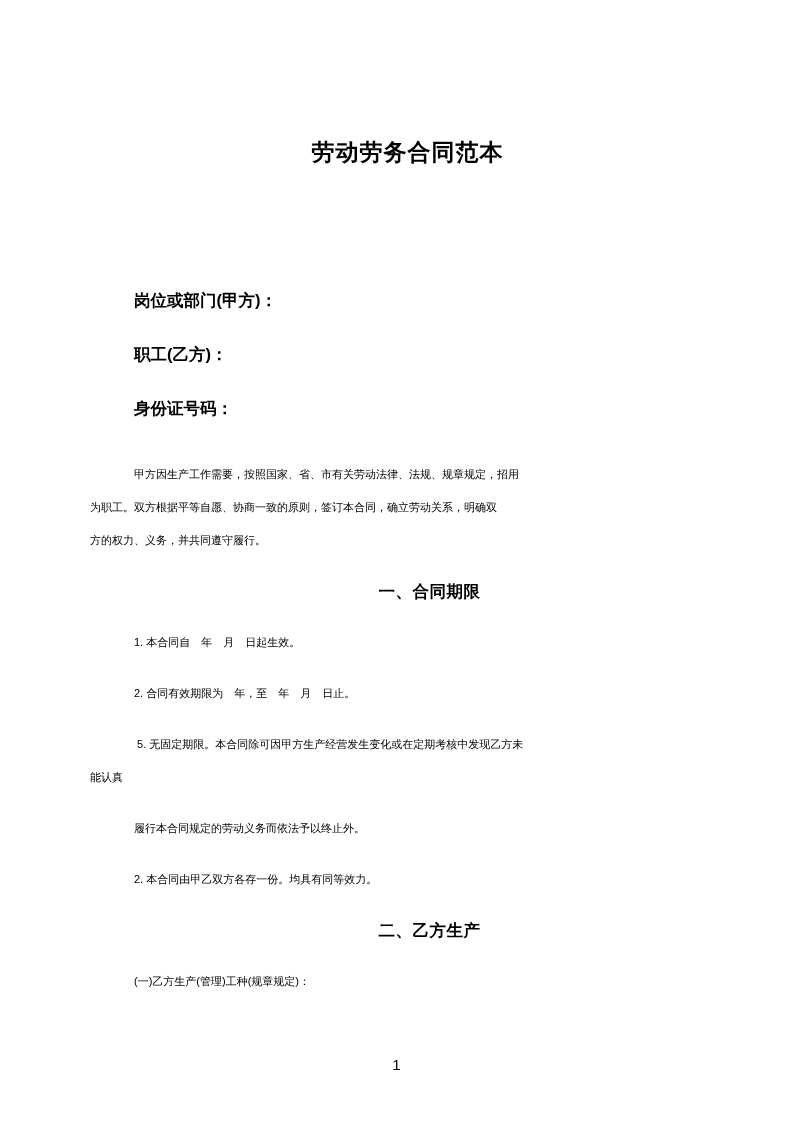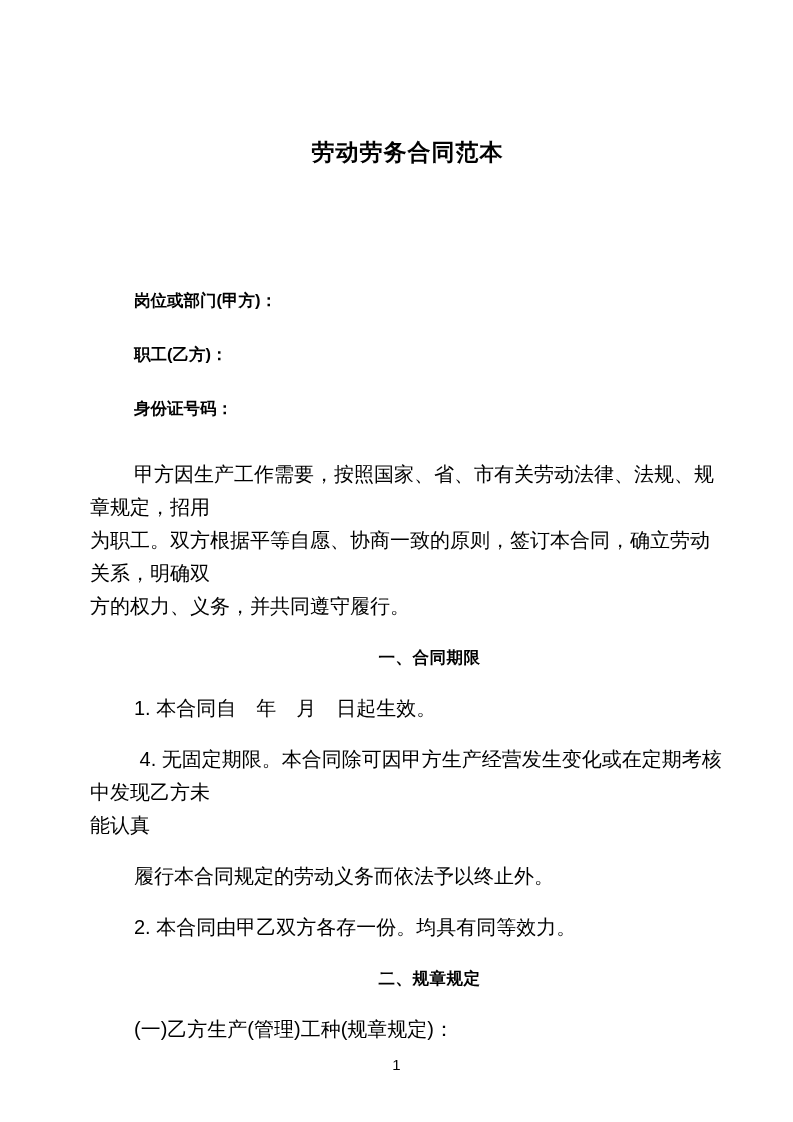--- a/index.html
+++ b/index.html
@@ -34,21 +34,21 @@
   .fields { margin-top: 115px; }
   .field {
     font-size: 16.5px;
     font-weight: 700;
     line-height: 33px;
     text-indent: 44px;
     margin-bottom: 21px;
   }
   .field:last-child { margin-bottom: 33px; }
   .para {
-    font-size: 20px;
+    font-size: 11px;
     font-weight: 400;
     line-height: 33px;
     text-indent: 44px;
     white-space: pre-wrap;
     margin-bottom: 18px;
   }
   .heading {
     font-size: 16.5px;
     font-weight: 700;
     line-height: 33px;
@@ -83,28 +83,29 @@
     </div>
 
     <p class="para">甲方因生产工作需要，按照国家、省、市有关劳动法律、法规、规章规定，招用
 为职工。双方根据平等自愿、协商一致的原则，签订本合同，确立劳动关系，明确双
 方的权力、义务，并共同遵守履行。</p>
 
     <h2 class="heading">一、合同期限</h2>
 
     <p class="para">1. 本合同自　年　月　日起生效。</p>
 
+    <p class="para">2. 合同有效期限为　年，至　年　月　日止。</p>
 
-    <p class="para"> 4. 无固定期限。本合同除可因甲方生产经营发生变化或在定期考核中发现乙方未
+    <p class="para"> 5. 无固定期限。本合同除可因甲方生产经营发生变化或在定期考核中发现乙方未
 能认真</p>
 
     <p class="para">履行本合同规定的劳动义务而依法予以终止外。</p>
 
     <p class="para">2. 本合同由甲乙双方各存一份。均具有同等效力。</p>
 
-    <h2 class="heading">二、规章规定</h2>
+    <h2 class="heading">二、乙方生产</h2>
 
     <p class="para">(一)乙方生产(管理)工种(规章规定)：</p>
 
   </div>
 
   <div class="page-number">1</div>
 </div>
 
 </body></html>

